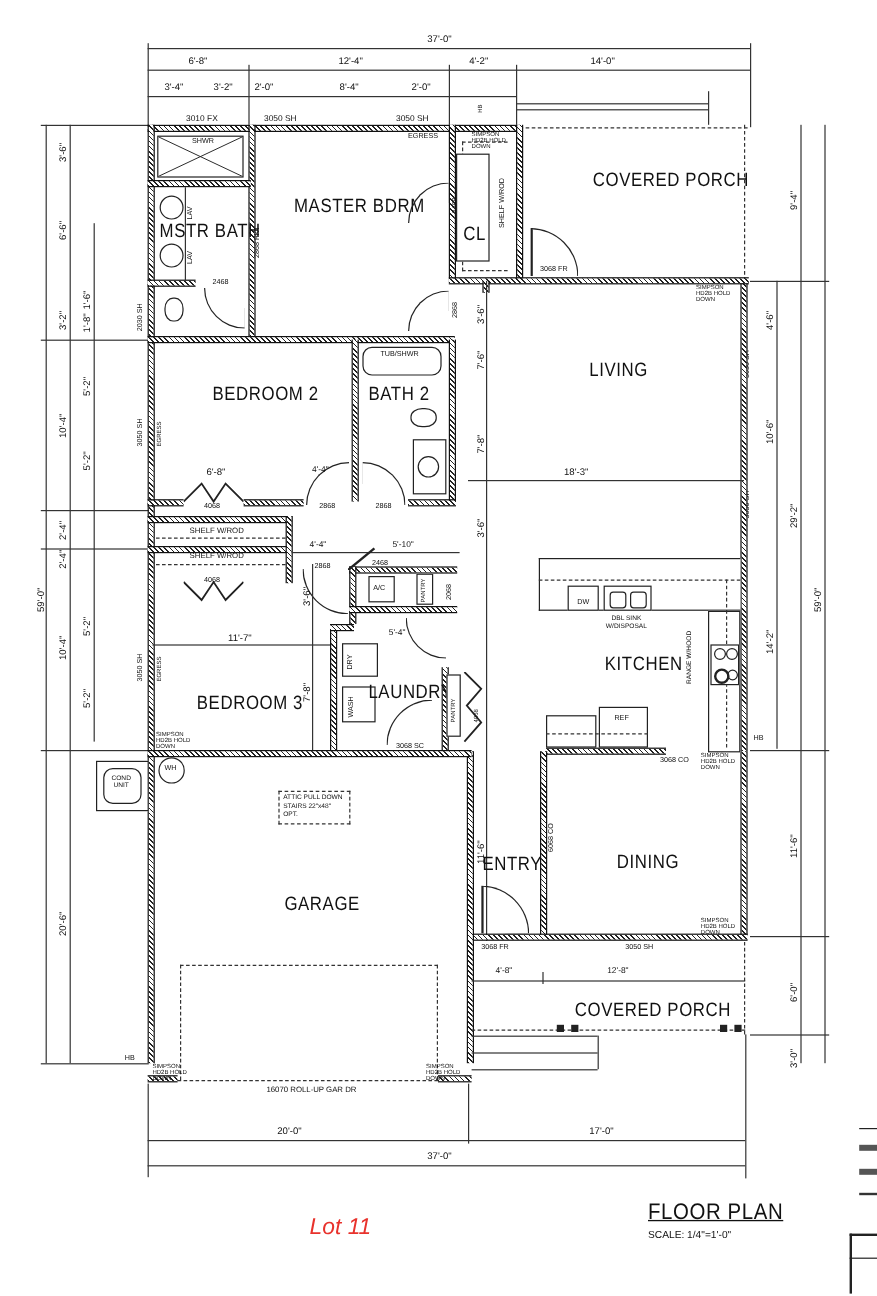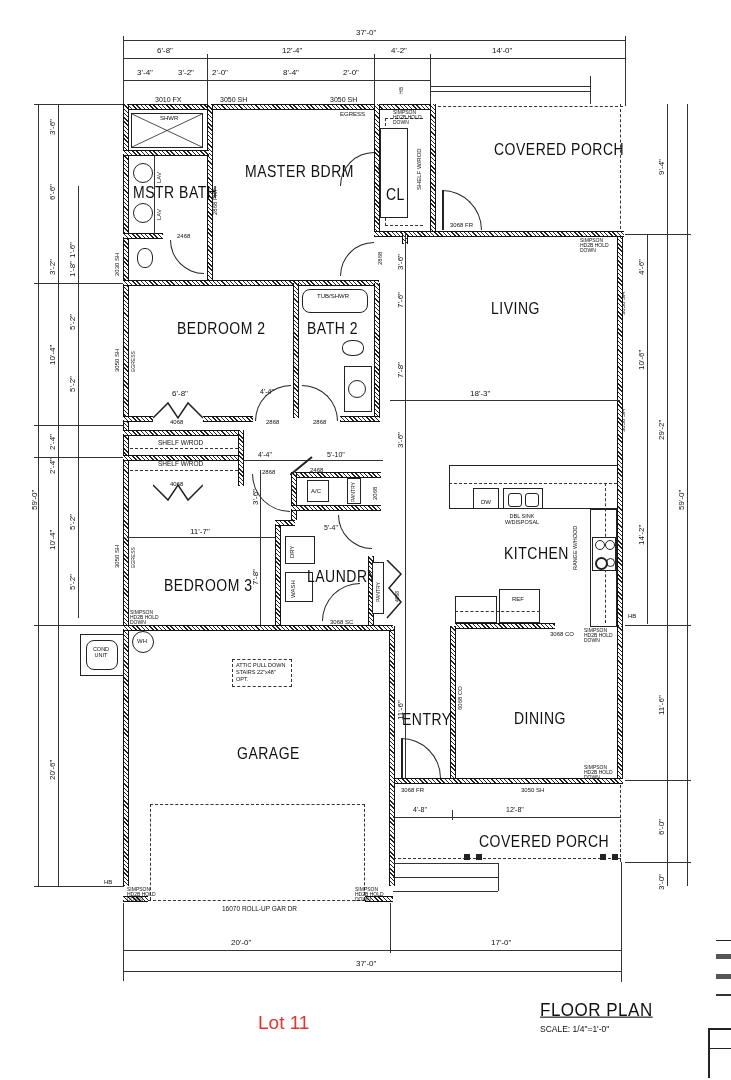--- a/index.html
+++ b/index.html
@@ -12,21 +12,21 @@
   .small { position:absolute; font-size:7px; white-space:nowrap; }
   .tiny { position:absolute; font-size:5px; white-space:nowrap; line-height:5px; }
   .dimtxt { position:absolute; font-size:8px; white-space:nowrap; }
   .vtxt { position:absolute; font-size:8px; white-space:nowrap; transform:rotate(-90deg); transform-origin:left top; }
   .hline { position:absolute; height:0; border-top:1px solid #333; }
   .vline { position:absolute; width:0; border-left:1px solid #333; }
   .dash-h { position:absolute; height:0; border-top:1px dashed #333; }
   .dash-v { position:absolute; width:0; border-left:1px dashed #333; }
   .door-arc { position:absolute; border:1px solid #222; box-sizing:border-box; }
   .fixture { position:absolute; border:1px solid #222; box-sizing:border-box; background:#fff; }
-  .lot { position:absolute; left:258px; top:1012px; font-size:19px; color:#e8322c; }
+  .lot { position:absolute; left:258px; top:1012px; font-size:19px; color:#e8322c;font-style:italic; }
   .title { position:absolute; left:540px; top:1000px; font-size:17px; text-decoration:underline; letter-spacing:0.5px; transform:scaleY(1.1); }
   .scale { position:absolute; left:540px; top:1024px; font-size:8.5px; }
 </style>
 </head>
 <body>
 
 <div class="hline" style="left:123px;top:40px;width:502px;"></div>
 <div class="dimtxt" style="left:356px;top:28px;">37'-0"</div>
 <div class="vline" style="left:123px;top:36px;height:70px;"></div>
 <div class="vline" style="left:625px;top:36px;height:70px;"></div>

